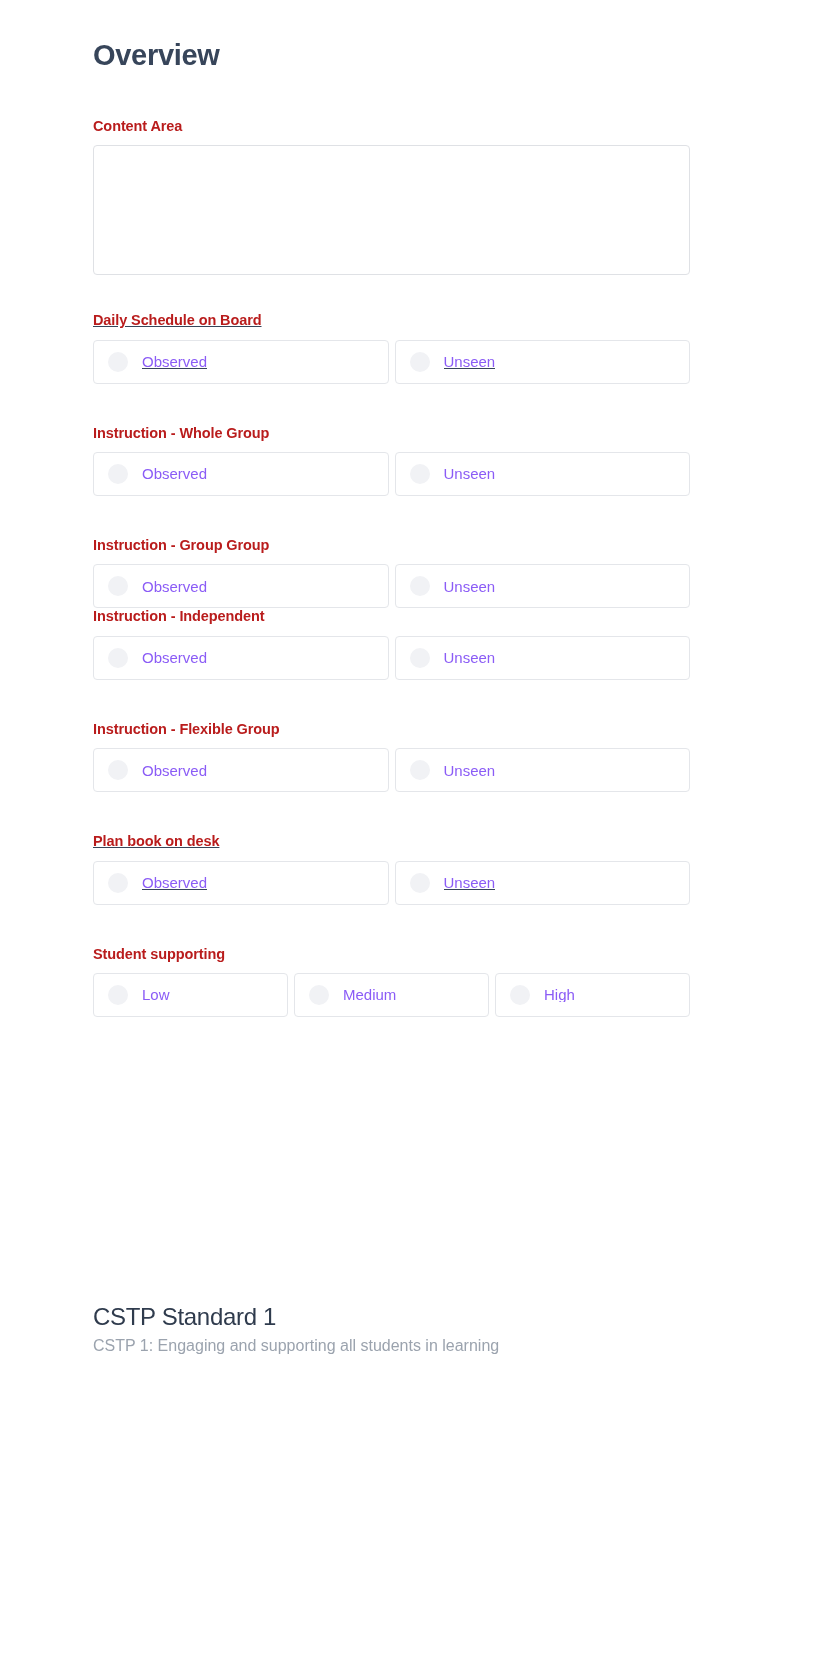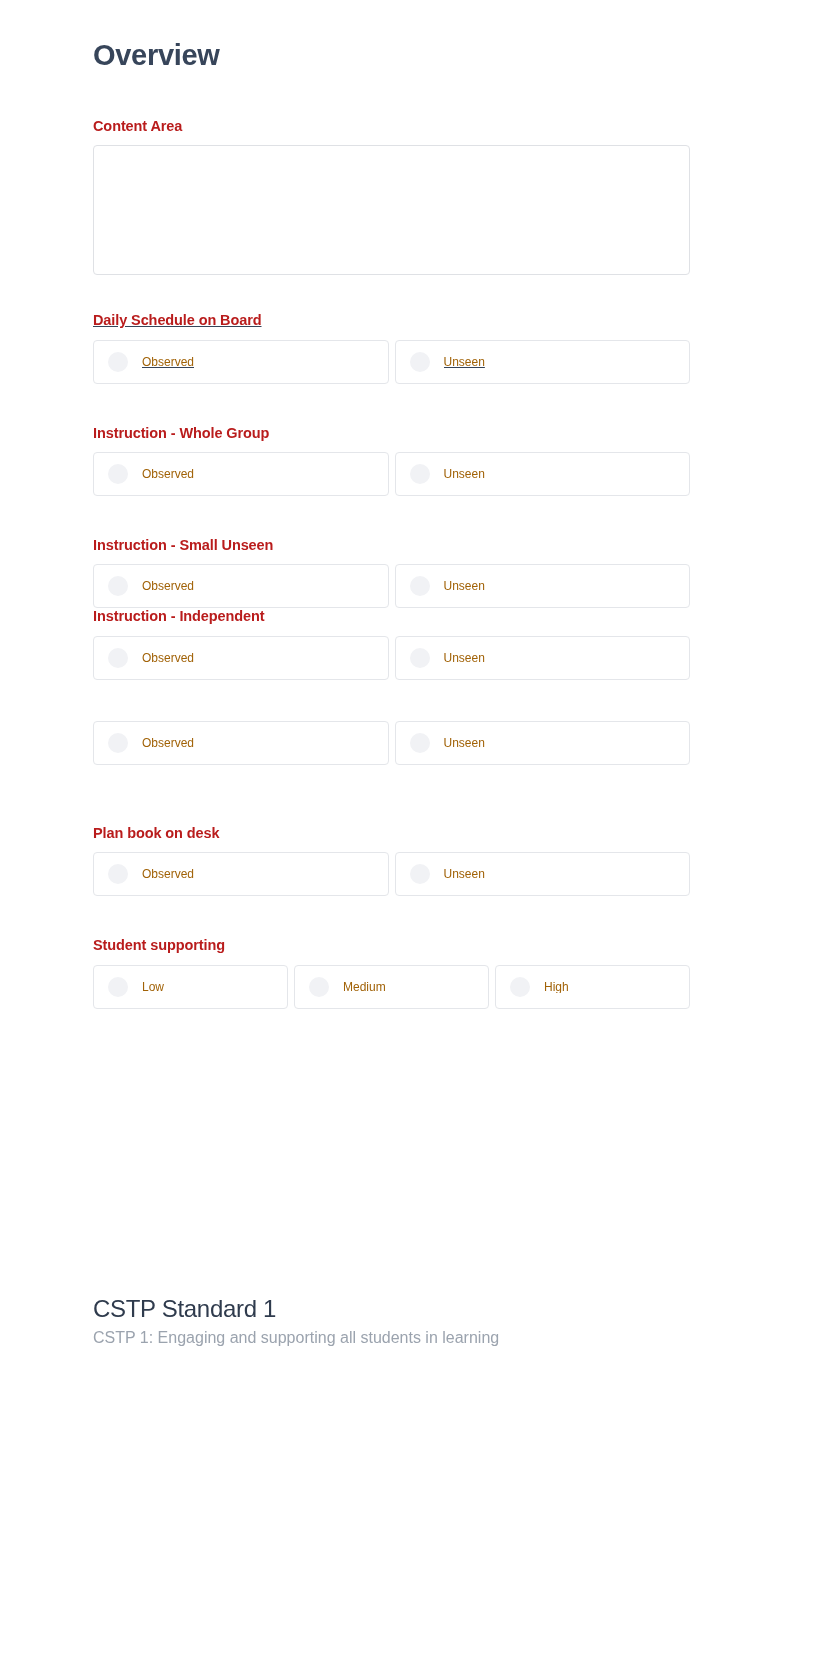--- a/index.html
+++ b/index.html
@@ -95,22 +95,22 @@
     width: 20px;
     height: 20px;
     border-radius: 50%;
     background: #f1f2f5;
     flex: 0 0 auto;
     display: block;
   }
 
   .option-label {
     margin-left: 14px;
-    font-size: 12px;
-    color: #a16207;
+    font-size: 15px;
+    color: #8b5cf6;
     line-height: 1;
     white-space: nowrap;
     overflow: hidden;
     text-overflow: ellipsis;
   }
 
   
   .section-block { }
 
   .section-title {
@@ -162,21 +162,21 @@
               <span class="radio-dot"></span>
               <span class="option-label">Observed</span>
             </div>
             <div class="option-box">
               <span class="radio-dot"></span>
               <span class="option-label">Unseen</span>
             </div>
           </div>
         </div>
         <div class="field-group" style="margin-top: 41px;">
-          <div class="field-label">Instruction - Small Unseen</div>
+          <div class="field-label">Instruction - Group Group</div>
           <div class="options-row two">
             <div class="option-box">
               <span class="radio-dot"></span>
               <span class="option-label">Observed</span>
             </div>
             <div class="option-box">
               <span class="radio-dot"></span>
               <span class="option-label">Unseen</span>
             </div>
           </div>
@@ -188,32 +188,33 @@
               <span class="radio-dot"></span>
               <span class="option-label">Observed</span>
             </div>
             <div class="option-box">
               <span class="radio-dot"></span>
               <span class="option-label">Unseen</span>
             </div>
           </div>
         </div>
         <div class="field-group" style="margin-top: 41px;">
-          <div class="options-row two">
-            <div class="option-box">
-              <span class="radio-dot"></span>
-              <span class="option-label">Observed</span>
-            </div>
-            <div class="option-box">
-              <span class="radio-dot"></span>
-              <span class="option-label">Unseen</span>
-            </div>
-          </div>
-        </div>
-        <div class="field-group" style="margin-top: 60px;">
+          <div class="field-label">Instruction - Flexible Group</div>
+          <div class="options-row two">
+            <div class="option-box">
+              <span class="radio-dot"></span>
+              <span class="option-label">Observed</span>
+            </div>
+            <div class="option-box">
+              <span class="radio-dot"></span>
+              <span class="option-label">Unseen</span>
+            </div>
+          </div>
+        </div>
+        <div class="field-group" style="margin-top: 41px; text-decoration: underline;">
           <div class="field-label">Plan book on desk</div>
           <div class="options-row two">
             <div class="option-box">
               <span class="radio-dot"></span>
               <span class="option-label">Observed</span>
             </div>
             <div class="option-box">
               <span class="radio-dot"></span>
               <span class="option-label">Unseen</span>
             </div>

